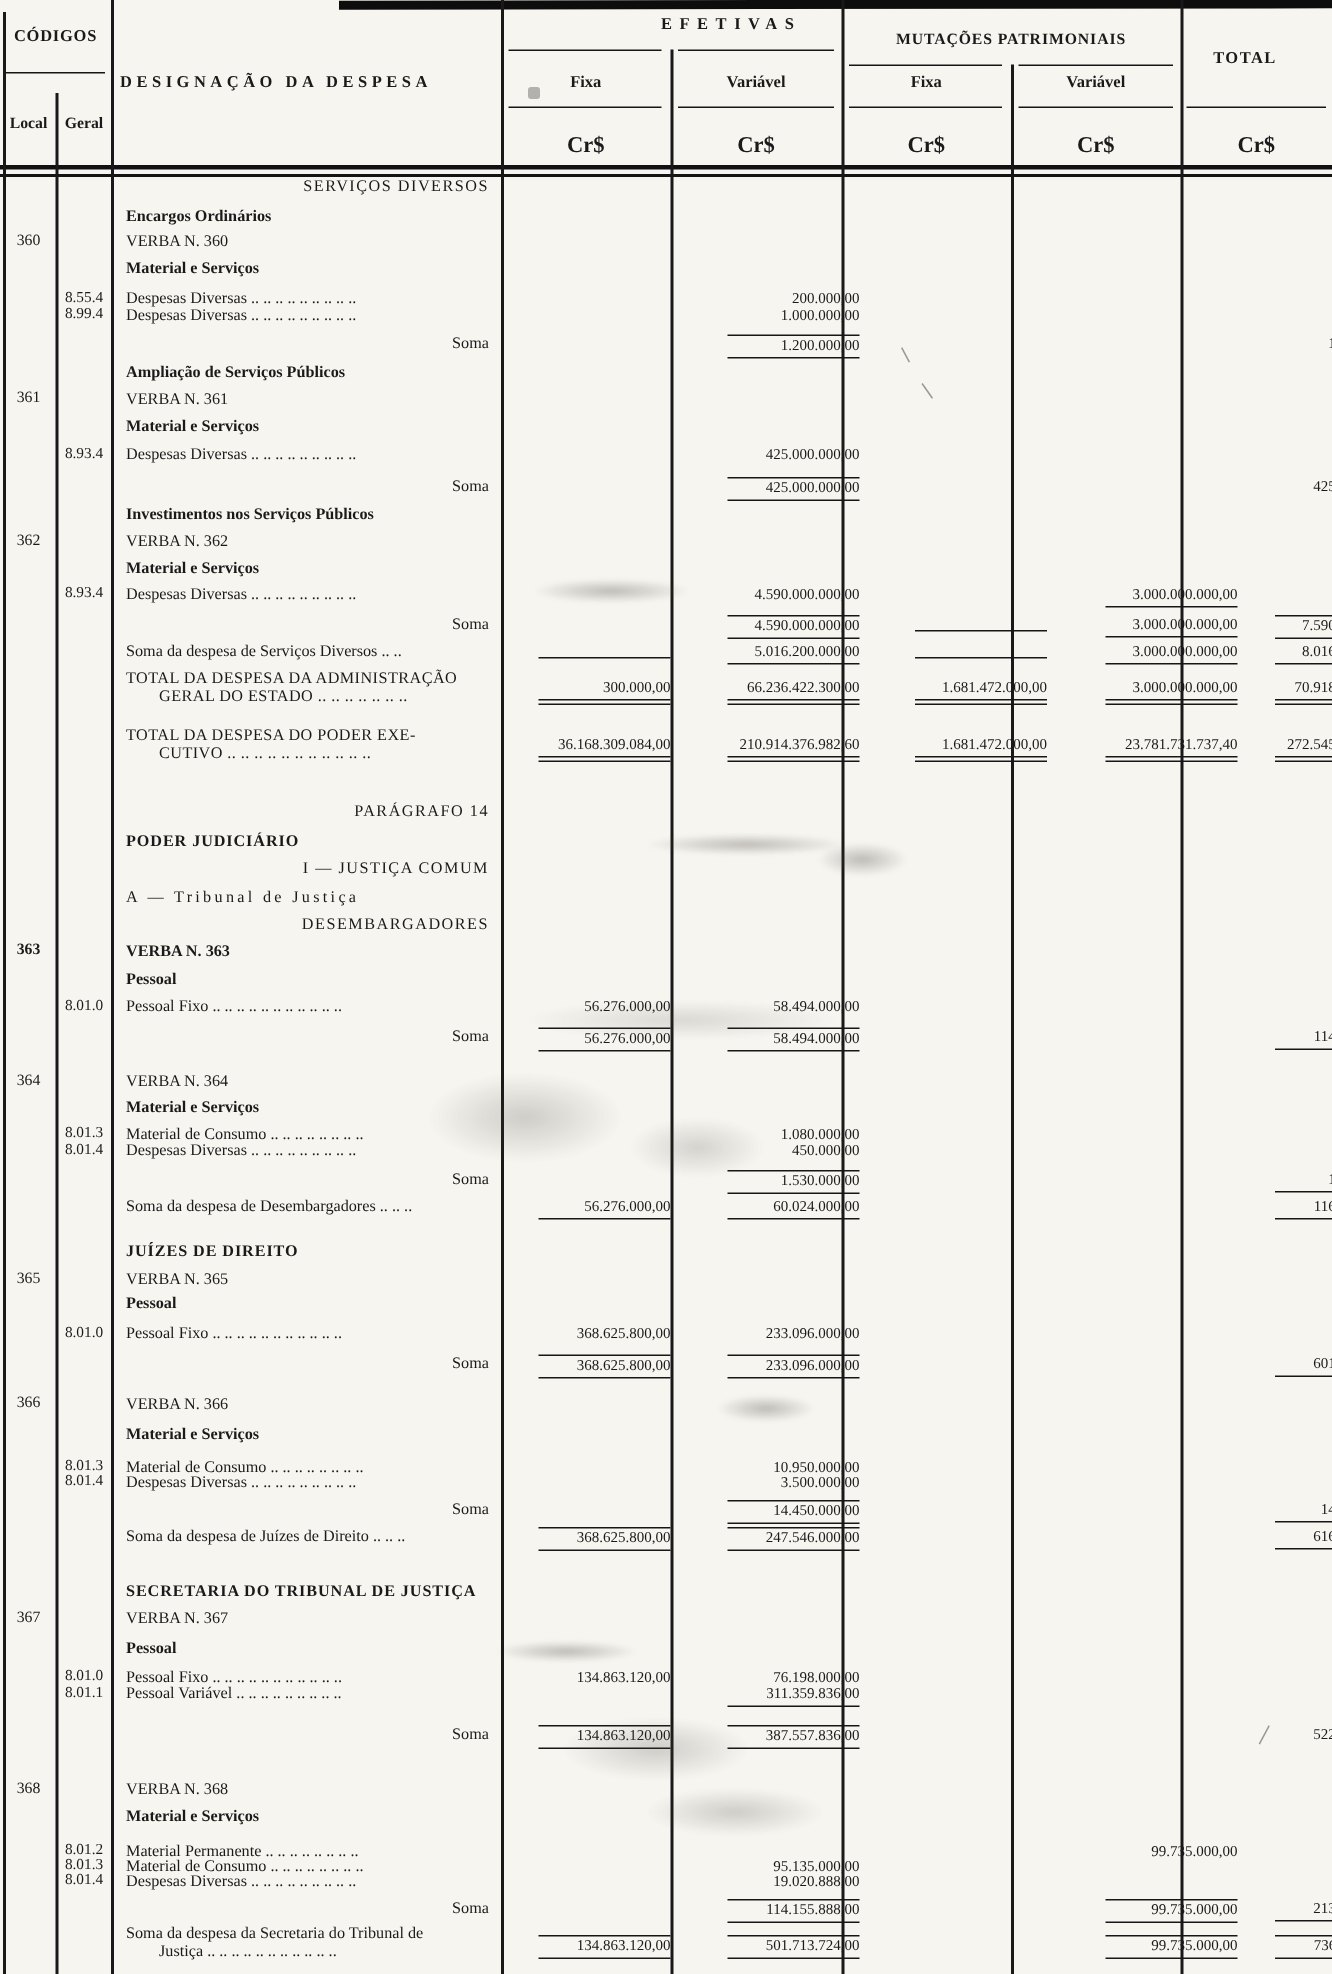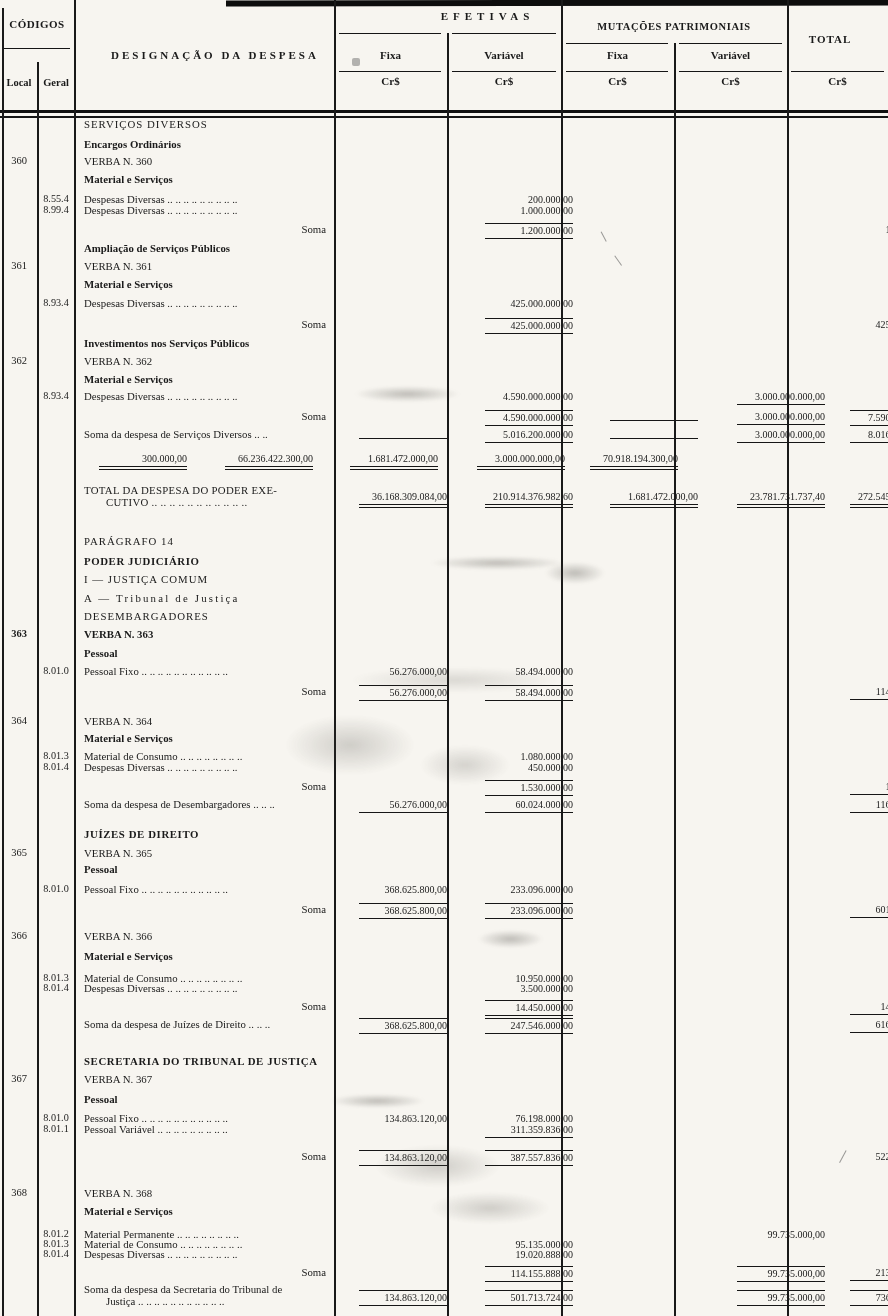--- a/index.html
+++ b/index.html
@@ -12,29 +12,29 @@
   .pm{position:absolute;background:#4a4a4a;opacity:.55;}
   
   .hl{position:absolute;border-top:1.4px solid #151515;}
   .thick{border:none;background:#111;}
   .vl{position:absolute;width:1.6px;background:#191919;}
   
   .h{position:absolute;font-weight:bold;font-size:11px;text-align:center;line-height:12px;}
   .h-codigos{left:0;top:18px;width:74px;letter-spacing:.5px;}
   .h-local{left:0;top:77px;width:38px;font-size:10.5px;}
   .h-geral{left:38px;top:77px;width:36px;font-size:10.5px;}
-  .h-desig{left:74px;top:49px;width:220px;letter-spacing:3px;margin-left:31px;}
+  .h-desig{left:74px;top:49px;width:220px;letter-spacing:3px;}
   .h-efet{left:334px;top:10px;width:227px;letter-spacing:5px;margin-left:40px;}
   .h-mut{left:561px;top:21px;width:226px;letter-spacing:.6px;font-size:10.5px;}
   .h-fixa1{left:334px;top:49px;width:113px;}
   .h-var1{left:447px;top:49px;width:114px;}
   .h-fixa2{left:561px;top:49px;width:113px;}
   .h-var2{left:674px;top:49px;width:113px;}
   .h-total{left:787px;top:33px;width:86px;letter-spacing:1px;}
-  .h-cr{top:75px;width:113px;font-size:11px;}
+  .h-cr{top:91px;width:113px;font-size:15px;}
   
   .row{position:absolute;left:0;width:888px;display:flex;align-items:flex-start;
        font-size:10.8px;line-height:12px;}
   .cell{flex:none;}
   .c-local{width:38px;text-align:center;font-size:10.5px;}
   .c-geral{width:36px;text-align:center;font-size:10.2px;}
   .c-desig{width:242px;padding:0 8px 0 10px;white-space:nowrap;overflow:hidden;}
   .c-desig.soma{text-align:right;}
   .money{text-align:right;}
   .c-fixa{width:113px;padding-right:12px;}
@@ -43,21 +43,21 @@
   .c-mvar{width:113px;padding-right:12px;}
   .c-total{width:101px;padding-right:7px;}
   .val{display:inline-block;min-width:88px;font-size:10px;position:relative;padding-bottom:1px;}
   .rt{border-top:1.3px solid #161616;padding-top:1px;}
   .rb{border-bottom:1.3px solid #161616;}
   .dbl::after{content:"";position:absolute;left:0;right:0;bottom:-4px;border-bottom:1.5px solid #161616;}
   .blank{height:9px;}
   .l2{padding-left:22px;}
   .two .money .val{margin-top:7px;}
   
-  .t-sec .c-desig{letter-spacing:1px;}
+  .t-sec .c-desig{letter-spacing:1px;text-align:right;}
   .t-bold .c-desig{font-weight:bold;}
   .t-boldsec .c-desig{font-weight:bold;letter-spacing:.6px;}
   .t-boldsp .c-desig{font-weight:normal;letter-spacing:2.2px;}
   .t-grand .c-desig{letter-spacing:.3px;}
 </style>
 </head>
 <body>
 
 <div class="sheet">
 
@@ -315,20 +315,24 @@
         </div>
         <div class="cell money c-fixa"><div class="val rb blank"></div></div>
         <div class="cell money c-var"><div class="val rb">5.016.200.000,00</div></div>
         <div class="cell money c-mfixa"><div class="val rb blank"></div></div>
         <div class="cell money c-mvar"><div class="val rb">3.000.000.000,00</div></div>
         <div class="cell money c-total"><div class="val rb">8.016.200.000,00</div></div>
       </div>
       <div class="row t-grand two" style="top: 446px;">
         <div class="cell c-local"></div>
         <div class="cell c-geral"></div>
+        <div class="cell c-desig">
+          <div class="l1">TOTAL DA DESPESA DA ADMINISTRAÇÃO</div>
+          <div class="l2">GERAL DO ESTADO .. .. .. .. .. .. ..</div>
+        </div>
         <div class="cell money c-fixa"><div class="val rb dbl">300.000,00</div></div>
         <div class="cell money c-var"><div class="val rb dbl">66.236.422.300,00</div></div>
         <div class="cell money c-mfixa"><div class="val rb dbl">1.681.472.000,00</div></div>
         <div class="cell money c-mvar"><div class="val rb dbl">3.000.000.000,00</div></div>
         <div class="cell money c-total"><div class="val rb dbl">70.918.194.300,00</div></div>
       </div>
       <div class="row t-grand two" style="top: 484px;">
         <div class="cell c-local"></div>
         <div class="cell c-geral"></div>
         <div class="cell c-desig">

